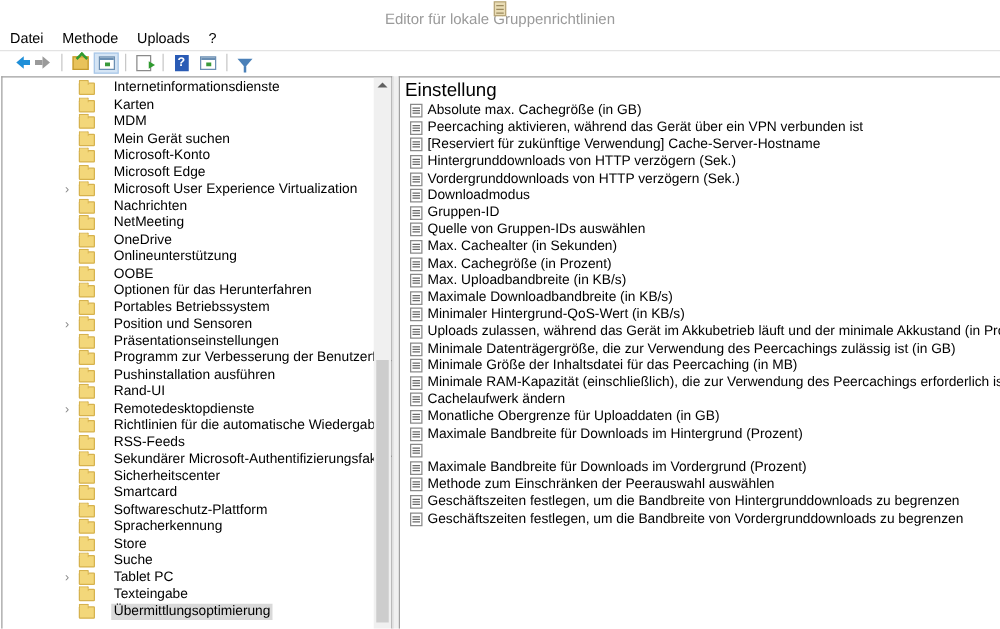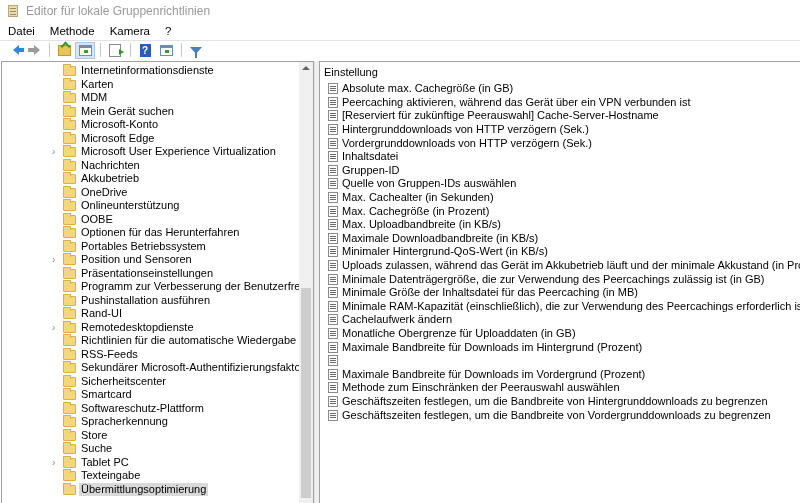--- a/index.html
+++ b/index.html
@@ -1,19 +1,19 @@
 <!DOCTYPE html>
 <html><head>
 <meta charset="utf-8">
 <style>
   * { box-sizing: border-box; margin: 0; padding: 0; }
   html, body { width: 800px; height: 503px; overflow: hidden; background: #fff; }
   body { font-family: "Liberation Sans", "DejaVu Sans", sans-serif; font-size: 11px; color: #000; position: relative; }
 
-  .titlebar { position: absolute; left: 0; top: 0; width: 800px; height: 22px; background: #fff; display: flex; align-items: center; }
+  .titlebar { position: absolute; left: 0; top: 0; width: 800px; height: 22px; background: #fff; display: flex; align-items: center; flex-direction: column; }
   .titlebar .app-icon { width: 14px; height: 14px; margin-left: 6px; margin-right: 6px; position: relative; }
   .titlebar .app-icon .scroll-body { position: absolute; left: 2px; top: 1px; width: 10px; height: 12px; background: #e9dcb4; border: 1px solid #b8a67a; }
   .titlebar .app-icon .scroll-line { position: absolute; left: 4px; width: 6px; height: 1px; background: #9c8a5e; }
   .titlebar .title { color: #9a9a9a; font-size: 12px; }
 
   .menubar { position: absolute; left: 0; top: 22px; width: 716px; height: 18px; display: flex; align-items: center; background: #fff; }
   .menubar .menu-item { padding: 0 7px 0 8px; font-size: 11.5px; color: #000; }
 
   .toolbar { position: absolute; left: 0; top: 40px; width: 800px; height: 19px; background: #fff; border-top: 1px solid #e3e3e3; display: flex; align-items: center; padding-left: 3px; }
   .tb-btn { width: 20px; height: 17px; display: flex; align-items: center; justify-content: center; margin-right: 1px; }
@@ -33,31 +33,31 @@
   .ico-help { width: 11px; height: 13px; background: #2a5bb5; color: #fff; font-size: 10px; font-weight: bold; line-height: 13px; text-align: center; }
   .ico-filter { width: 0; height: 0; border-left: 6px solid transparent; border-right: 6px solid transparent; border-top: 7px solid #4a80b8; position: relative; }
   .ico-filter::after { content: ""; position: absolute; left: -1px; top: -1px; width: 2px; height: 5px; background: #4a80b8; }
 
   .tree-pane { position: absolute; left: 1px; top: 61px; width: 313px; height: 442px; border: 1px solid #a0a0a0; border-bottom: none; background: #fff; overflow: hidden; }
   .tree-list { position: absolute; left: 0; top: 2px; width: 299px; }
   .tree-item { height: 13.5px; display: flex; align-items: center; position: relative; white-space: nowrap; }
   .tree-item .expander { position: absolute; left: 50px; width: 8px; color: #8a8a8a; font-size: 10px; line-height: 13px; }
   .tree-item .folder { position: absolute; left: 61px; top: 2px; width: 13px; height: 10px; background: #f3d77a; border: 1px solid #d6b24e; border-radius: 1px; }
   .tree-item .folder::before { content: ""; position: absolute; left: -1px; top: -3px; width: 6px; height: 3px; background: #f3d77a; border: 1px solid #d6b24e; border-bottom: none; border-radius: 1px 1px 0 0; }
-  .tree-item .label { position: absolute; left: 77px; font-size: 11px; line-height: 13px; color: #000; padding: 0 2px; }
+  .tree-item .label { position: absolute; left: 87px; font-size: 11px; line-height: 13px; color: #000; padding: 0 2px; }
   .tree-item.selected .label { background: #d9d9d9; }
 
   .scrollbar { position: absolute; right: 0; top: 0; width: 14px; height: 442px; background: #f0f0f0; }
   .scrollbar .up-arrow { position: absolute; top: 4px; left: 3px; width: 0; height: 0; border-left: 4px solid transparent; border-right: 4px solid transparent; border-bottom: 4px solid #606060; }
   .scrollbar .thumb { position: absolute; left: 2px; top: 226px; width: 10px; height: 210px; background: #cdcdcd; }
 
   .splitter { position: absolute; left: 314px; top: 61px; width: 5px; height: 442px; background: #f0f0f0; border-left: 1px solid #e0e0e0; }
 
   .list-pane { position: absolute; left: 319px; top: 61px; width: 481px; height: 442px; border: 1px solid #a0a0a0; border-bottom: none; border-right: none; background: #fff; overflow: hidden; }
-  .list-header { position: absolute; left: 0; top: 0; width: 100%; height: 20px; display: flex; align-items: center; padding-left: 4px; font-size: 11px; color: #000; }
+  .list-header { position: absolute; left: 0; top: 0; width: 100%; height: 20px; display: flex; align-items: center; padding-left: 4px; font-size: 15px; color: #000; }
   .list-rows { position: absolute; left: 4px; top: 20px; width: 100%; }
   .list-row { height: 13.6px; display: flex; align-items: center; padding-left: 4px; white-space: nowrap; }
   .list-row .setting-icon { width: 10px; height: 11px; border: 1px solid #8a8a8a; background: #fff; margin-right: 4px; position: relative; flex-shrink: 0; }
   .list-row .setting-icon::before { content: ""; position: absolute; left: 1px; top: 2px; width: 6px; height: 1px; background: #6a6a6a; box-shadow: 0 2px 0 #6a6a6a, 0 4px 0 #6a6a6a; }
   .list-row .setting-label { font-size: 11px; line-height: 13px; color: #000; }
 </style>
 </head>
 <body>
 
 <div class="titlebar">
@@ -66,21 +66,21 @@
     <span class="scroll-line" style="top:4px"></span>
     <span class="scroll-line" style="top:7px"></span>
     <span class="scroll-line" style="top:10px"></span>
   </span>
   <span class="title">Editor für lokale Gruppenrichtlinien</span>
 </div>
 
 <div class="menubar">
   <span class="menu-item">Datei</span>
   <span class="menu-item">Methode</span>
-  <span class="menu-item">Kamera</span>
+  <span class="menu-item">Uploads</span>
   <span class="menu-item">?</span>
 </div>
 
 <div class="toolbar">
   <span class="tb-btn">
       <span class="arrow-left" style="margin-left:6px"></span>
     </span>
   <span class="tb-btn">
       <span class="arrow-right"></span>
     </span>
@@ -138,21 +138,21 @@
         <span class="expander">›</span>
         <span class="folder"></span>
         <span class="label">Microsoft User Experience Virtualization</span>
       </div>
       <div class="tree-item">
         <span class="folder"></span>
         <span class="label">Nachrichten</span>
       </div>
       <div class="tree-item">
         <span class="folder"></span>
-        <span class="label">Akkubetrieb</span>
+        <span class="label">NetMeeting</span>
       </div>
       <div class="tree-item">
         <span class="folder"></span>
         <span class="label">OneDrive</span>
       </div>
       <div class="tree-item">
         <span class="folder"></span>
         <span class="label">Onlineunterstützung</span>
       </div>
       <div class="tree-item">
@@ -257,33 +257,33 @@
       <div class="list-row">
         <span class="setting-icon"></span>
         <span class="setting-label">Absolute max. Cachegröße (in GB)</span>
       </div>
       <div class="list-row">
         <span class="setting-icon"></span>
         <span class="setting-label">Peercaching aktivieren, während das Gerät über ein VPN verbunden ist</span>
       </div>
       <div class="list-row">
         <span class="setting-icon"></span>
-        <span class="setting-label">[Reserviert für zukünftige Peerauswahl] Cache-Server-Hostname</span>
+        <span class="setting-label">[Reserviert für zukünftige Verwendung] Cache-Server-Hostname</span>
       </div>
       <div class="list-row">
         <span class="setting-icon"></span>
         <span class="setting-label">Hintergrunddownloads von HTTP verzögern (Sek.)</span>
       </div>
       <div class="list-row">
         <span class="setting-icon"></span>
         <span class="setting-label">Vordergrunddownloads von HTTP verzögern (Sek.)</span>
       </div>
       <div class="list-row">
         <span class="setting-icon"></span>
-        <span class="setting-label">Inhaltsdatei</span>
+        <span class="setting-label">Downloadmodus</span>
       </div>
       <div class="list-row">
         <span class="setting-icon"></span>
         <span class="setting-label">Gruppen-ID</span>
       </div>
       <div class="list-row">
         <span class="setting-icon"></span>
         <span class="setting-label">Quelle von Gruppen-IDs auswählen</span>
       </div>
       <div class="list-row">

